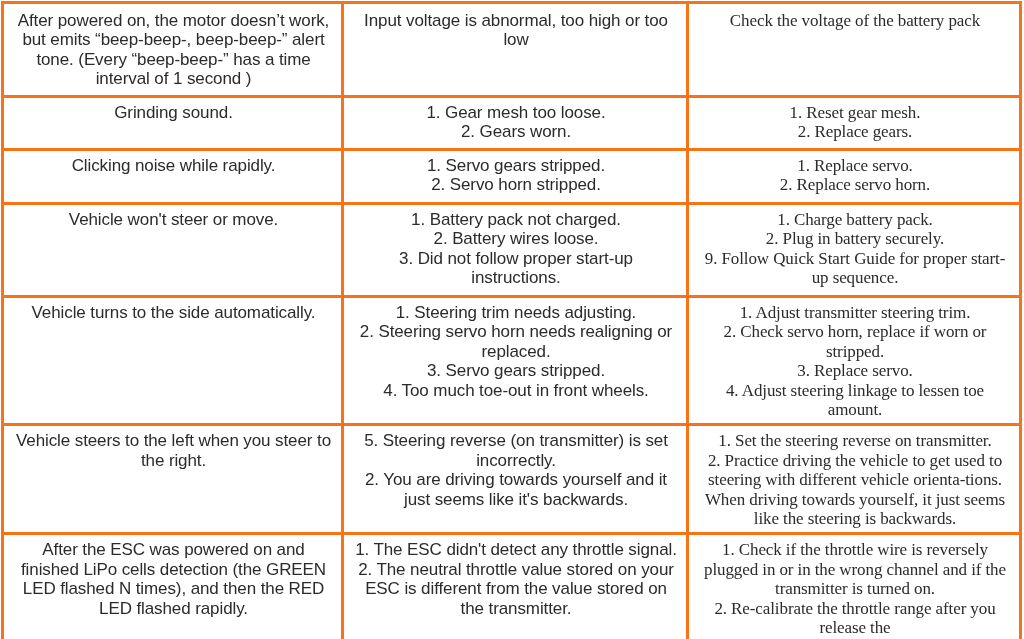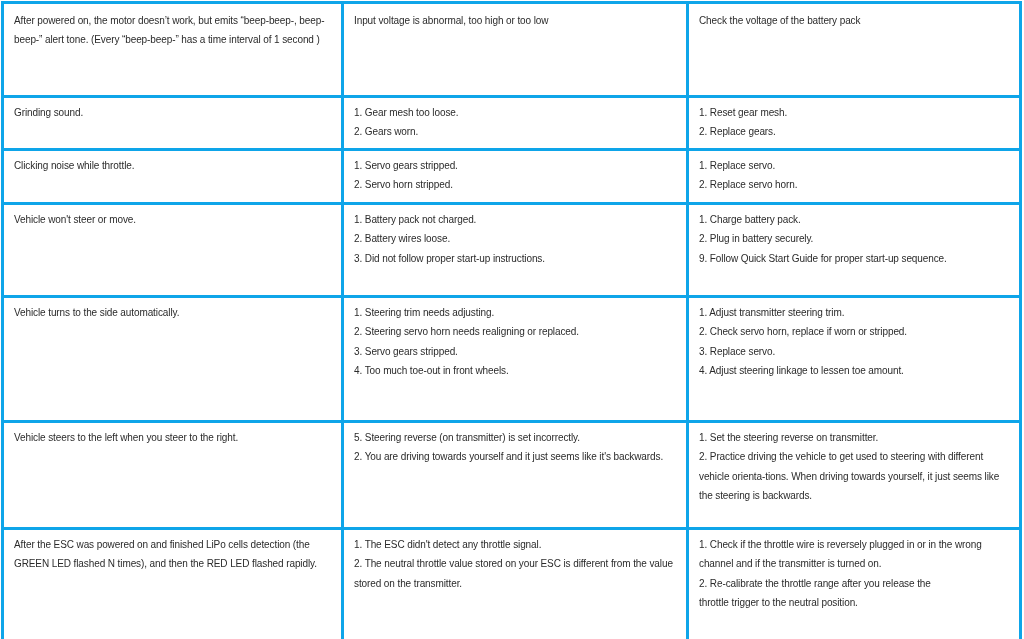--- a/index.html
+++ b/index.html
@@ -17,31 +17,32 @@
     }
     table.trouble {
       position: absolute;
       left: 1px;
       top: 1px;
       width: 1021px;
       border-collapse: collapse;
       table-layout: fixed;
     }
     table.trouble td {
-      border: 3px solid #0ea5e9;
+      border: 3px solid #f97316;
       vertical-align: top;
       padding: 5px 8px 4px 10px;
-      font-size: 10px;
+      font-size: 17px;
       line-height: 19.4px;
       letter-spacing: -0.1px;
       white-space: pre-line;
+      text-align: center;
     }
     table.trouble td.c1 { width: 319px; }
     table.trouble td.c2 { width: 324px; }
-    table.trouble td.c3 { width: auto; }
+    table.trouble td.c3 { width: auto; font-family: Liberation Serif, serif; }
     tr.r1 td { height: 80px; padding-top: 7px; }
     tr.r2 td { height: 41px; margin-left: 9px; }
     tr.r3 td { height: 42px; }
     tr.r4 td { height: 81px; }
     tr.r5 td { height: 113px; margin-top: 43px; }
     tr.r6 td { height: 95px; }
     tr.r7 td { height: 117px; }
   </style>
 </head>
 <body>
@@ -54,21 +55,21 @@
       <td class="c3">Check the voltage of the battery pack</td>
     </tr>
     <tr class="r2">
       <td class="c1">Grinding sound.</td>
       <td class="c2">1. Gear mesh too loose.
 2. Gears worn.</td>
       <td class="c3">1. Reset gear mesh.
 2. Replace gears.</td>
     </tr>
     <tr class="r3">
-      <td class="c1">Clicking noise while throttle.</td>
+      <td class="c1">Clicking noise while rapidly.</td>
       <td class="c2">1. Servo gears stripped.
 2. Servo horn stripped.</td>
       <td class="c3">1. Replace servo.
 2. Replace servo horn.</td>
     </tr>
     <tr class="r4">
       <td class="c1">Vehicle won't steer or move.</td>
       <td class="c2">1. Battery pack not charged.
 2. Battery wires loose.
 3. Did not follow proper start-up instructions.</td>

